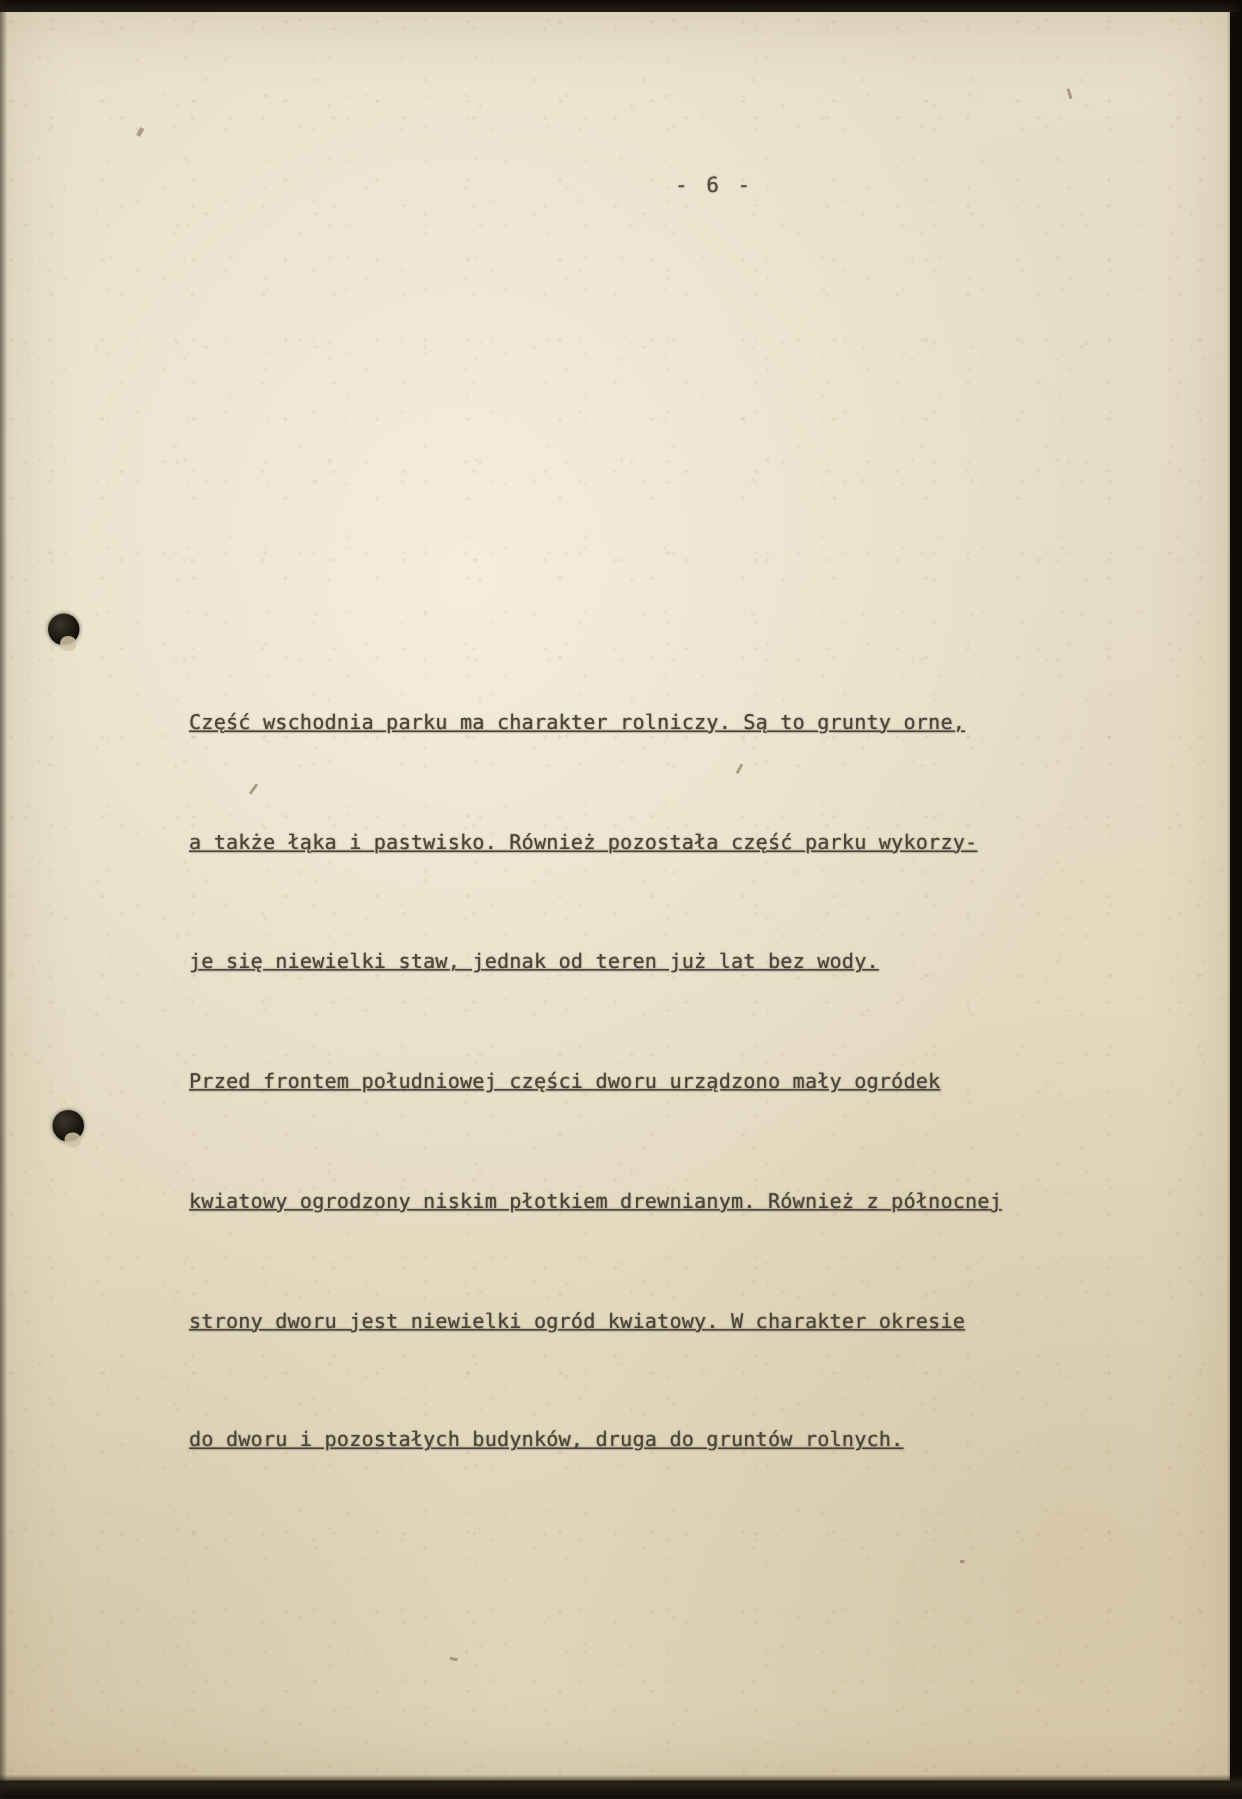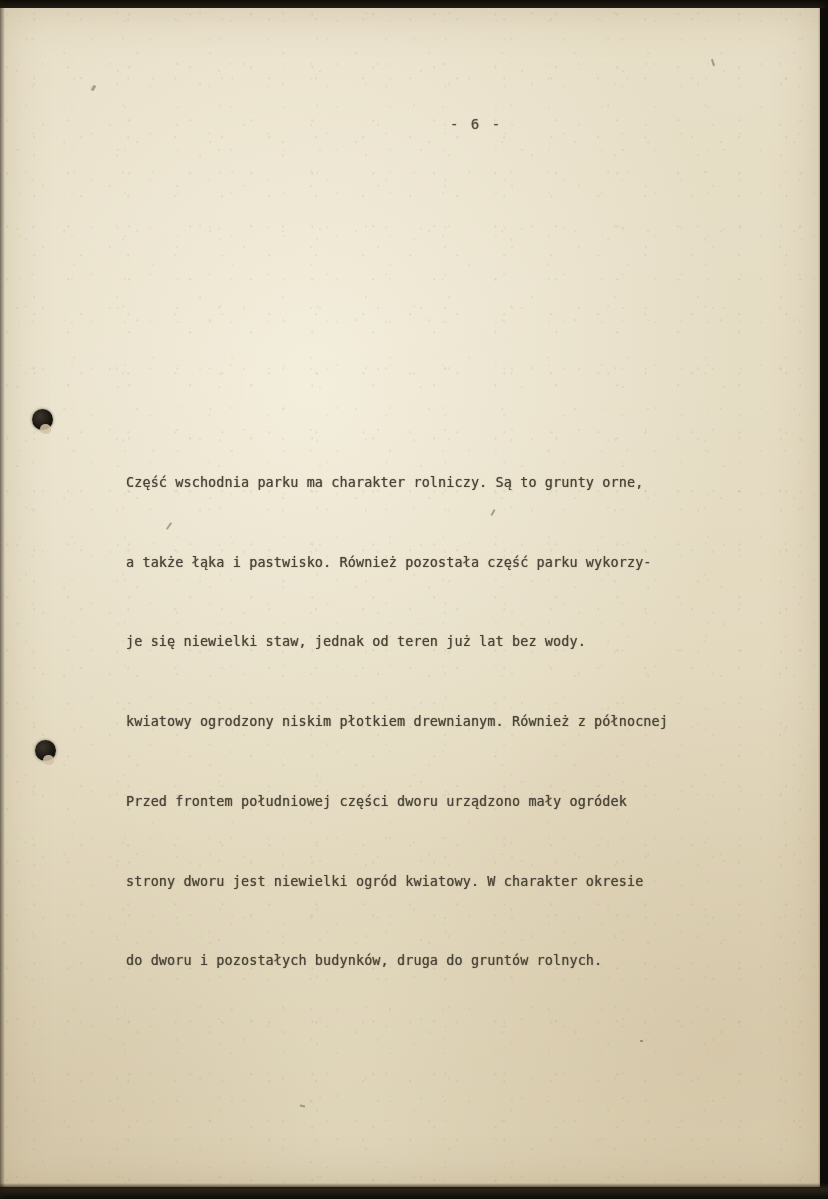--- a/index.html
+++ b/index.html
@@ -79,21 +79,21 @@
     left: 0;
     top: 0;
     width: 700px;
     text-align: center;
     font-size: 14px;
     letter-spacing: 2px;
     color: #544d3f;
   }
 
   .para { margin: 0; }
-  .para .ln { display: block; }
+  .para .ln { display: block; text-decoration: underline; }
 
   .blankline { display: block; height: 26.6px; }
   .halfline  { display: block; height: 13px; }
 
   
   .punch {
     position: absolute;
     width: 21px;
     height: 21px;
     border-radius: 50%;
@@ -146,22 +146,22 @@
 
       <span class="pagenum">- 6 -</span>
 
       <span class="blankline"></span>
       <span class="halfline"></span>
 
       <p class="para">
         <span class="ln">Część wschodnia parku ma charakter rolniczy. Są to grunty orne,</span>
         <span class="ln">a także łąka i pastwisko. Również pozostała część parku wykorzy-</span>
         <span class="ln">je się niewielki staw, jednak od teren już lat bez wody.</span>
+        <span class="ln">Przed frontem południowej części dworu urządzono mały ogródek</span>
         <span class="ln">kwiatowy ogrodzony niskim płotkiem drewnianym. Również z północnej</span>
-        <span class="ln">Przed frontem południowej części dworu urządzono mały ogródek</span>
         <span class="ln">strony dworu jest niewielki ogród kwiatowy. W charakter okresie</span>
         <span class="ln">do dworu i pozostałych budynków, druga do gruntów rolnych.</span>
         
         
       </p>
 
       
 
       
 

